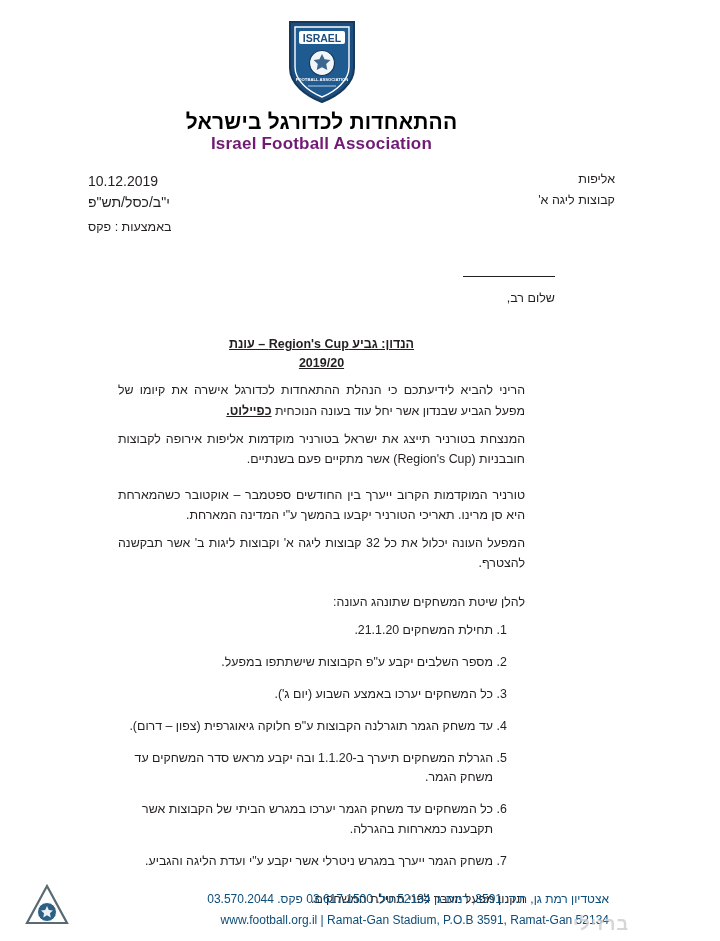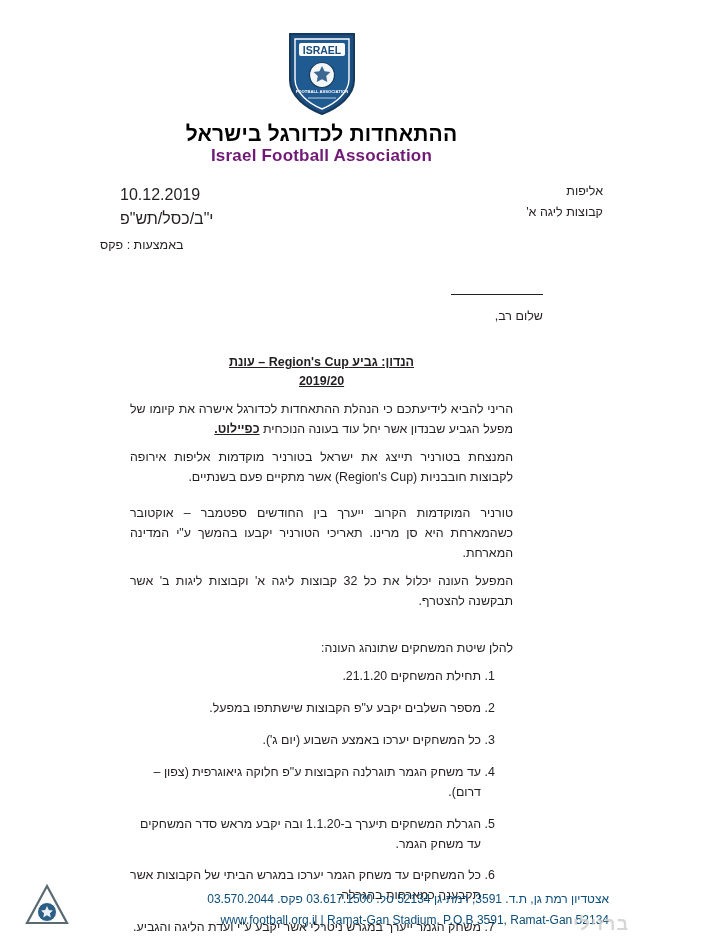--- a/index.html
+++ b/index.html
@@ -11,21 +11,21 @@
     background: #ffffff;
     font-family: "Liberation Sans", sans-serif;
     color: #231f20;
     position: relative;
     overflow: hidden;
   }
   .page {
     width: 643px;
     height: 941px;
     position: relative;
-    padding: 12px;
+    padding: 0;
   }
 
   
   .letterhead {
     width: 100%;
     padding-top: 18px;
     display: flex;
     flex-direction: column;
     align-items: center;
   }
@@ -59,24 +59,23 @@
   .meta-row {
     margin-top: 16px;
     padding: 0 28px 0 88px;
     display: flex;
     justify-content: space-between;
     align-items: flex-start;
   }
   .meta-left {
     direction: rtl;
     text-align: left;
-    font-size: 16px;
+    font-size: 14px;
     line-height: 1.55;
     padding-top: 2px;
-    margin-left: 20px;
   }
   .meta-right {
     direction: rtl;
     text-align: right;
     font-size: 12.5px;
     line-height: 1.75;
   }
   .fax-line {
     direction: rtl;
     text-align: left;
@@ -123,21 +122,21 @@
   .body p { margin: 8px 0 0 0; }
   .body p.tight { margin-top: 16px; }
   .u-bold { font-weight: bold; text-decoration: underline; }
 
   
   .list-intro {
     direction: rtl;
     text-align: right;
     padding: 0 118px;
     font-size: 12.4px;
-    margin-top: 30px;
+    margin-top: 22px;
   }
   ol.rules {
     direction: rtl;
     margin: 6px 0 0 0;
     padding: 0 150px 0 118px;
     font-size: 12.4px;
     line-height: 1.6;
     list-style-position: outside;
   }
   ol.rules li { margin-top: 12px; text-align: right; }

